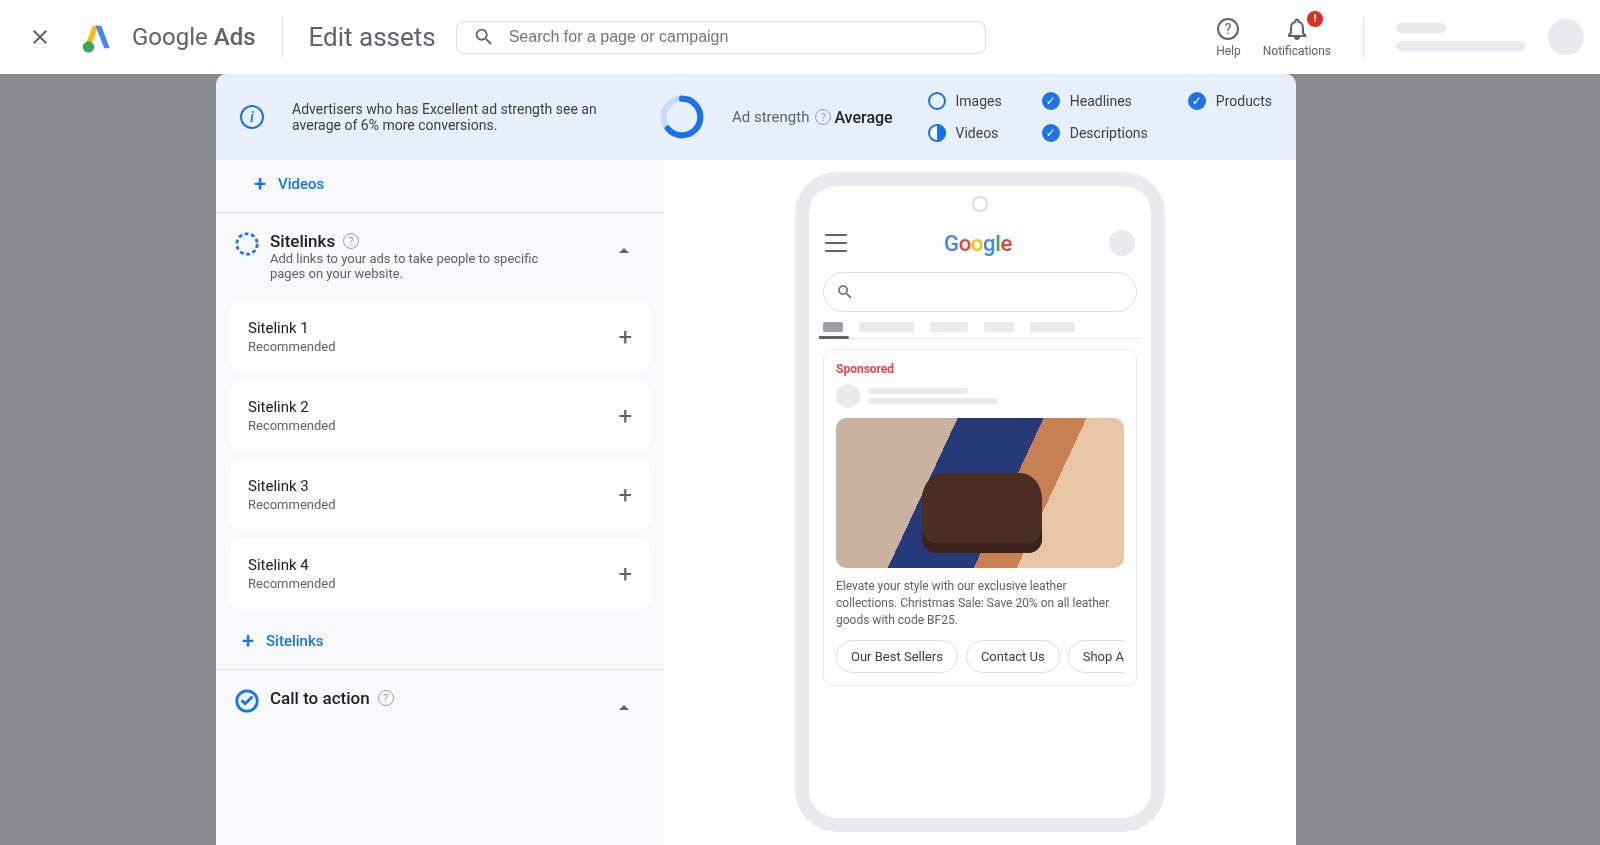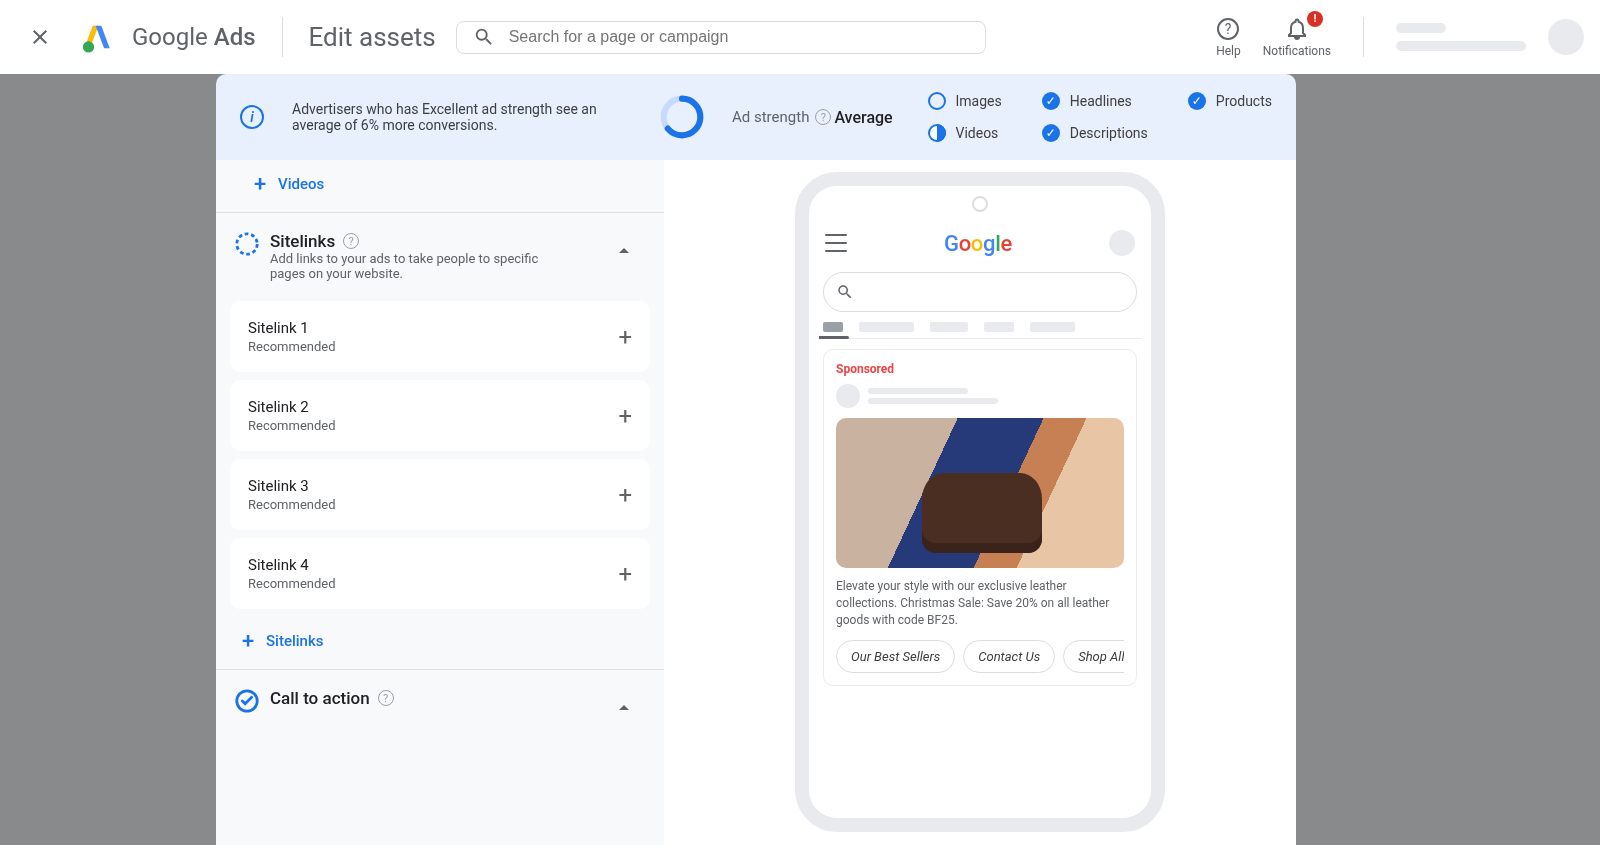--- a/index.html
+++ b/index.html
@@ -439,21 +439,20 @@
       margin-top: 12px;
       overflow: hidden;
     }
     .cta-chip {
       border: 1px solid #dadce0;
       border-radius: 18px;
       padding: 8px 14px;
       font-size: 13px;
       color: #3c4043;
       white-space: nowrap;
-      font-style: italic;
     }
   </style>
 </head>
 <body>
 
 <div class="scrim"></div>
 
 <div class="header">
   <button class="close-btn">
     <svg width="24" height="24" viewBox="0 0 24 24">

